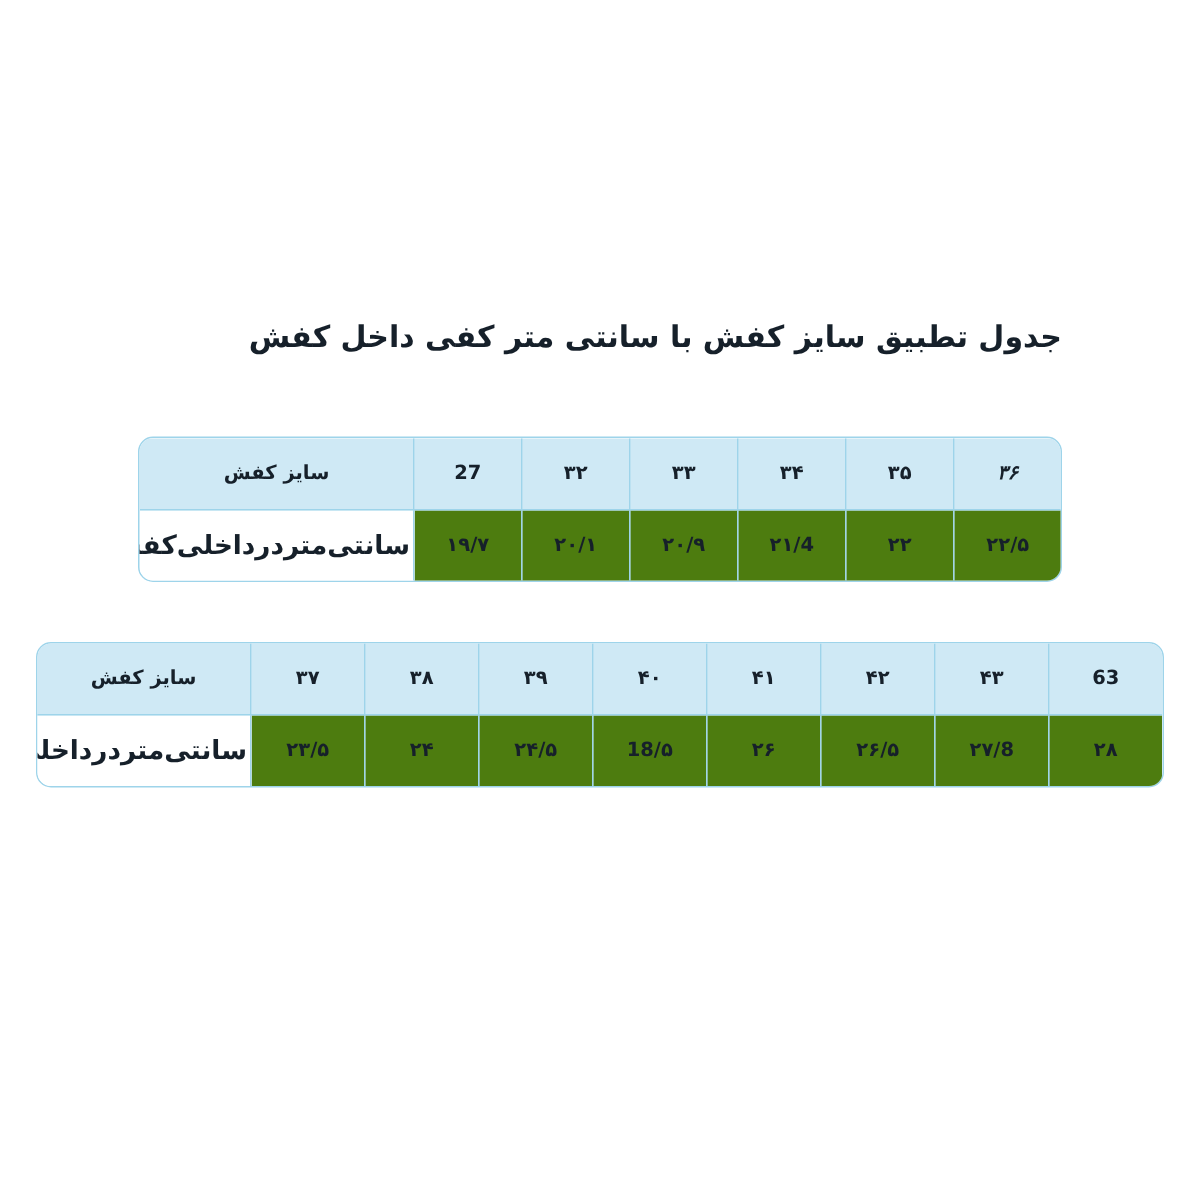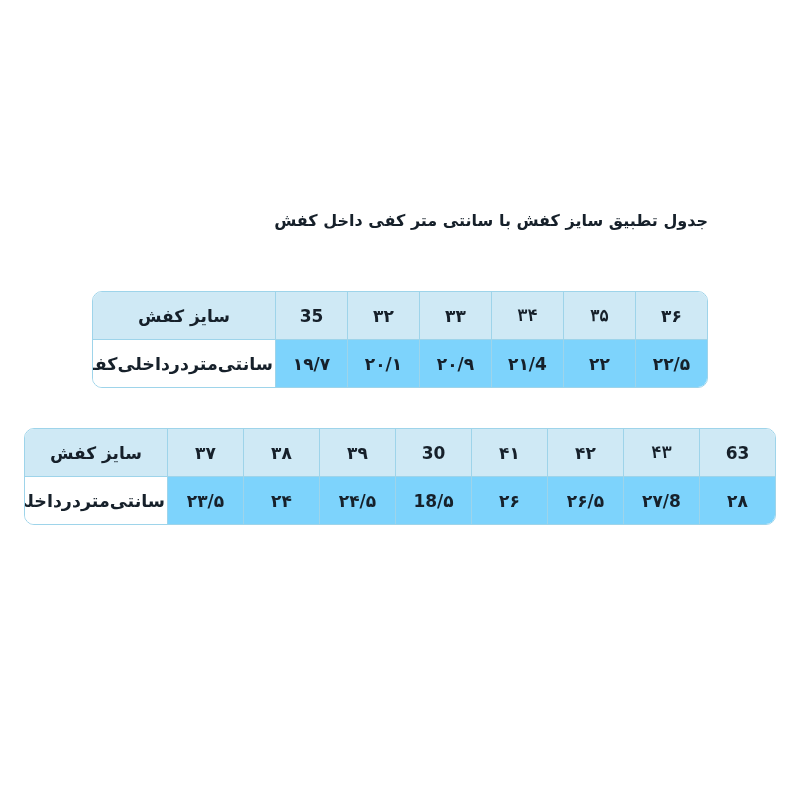--- a/index.html
+++ b/index.html
@@ -21,21 +21,21 @@
     box-sizing: border-box;
     padding: 0;
     position: relative;
   }
   .title {
     position: absolute;
     top: 208px;
     right: 92px;
     left: 92px;
     text-align: right;
-    font-size: 16px;
+    font-size: 20px;
     font-weight: bold;
     line-height: 1.6;
     color: #16202a;
     letter-spacing: 0;
   }
 
   .table-wrap {
     position: absolute;
     box-sizing: border-box;
     border: 1.5px solid #9ed4ea;
@@ -56,21 +56,21 @@
 
   table.size-table {
     border-collapse: collapse;
     width: 100%;
     table-layout: fixed;
   }
   table.size-table td {
     border: 1.2px solid #9ed4ea;
     text-align: center;
     vertical-align: middle;
-    font-size: 17px;
+    font-size: 13px;
     font-weight: bold;
     height: 47px;
     padding: 0 2px;
     white-space: nowrap;
   }
   table.size-table tr:first-child td {
     border-top: none;
   }
   table.size-table tr:last-child td {
     border-bottom: none;
@@ -78,21 +78,21 @@
   table.size-table td:first-child {
     border-right: none;
   }
   table.size-table td:last-child {
     border-left: none;
   }
   tr.row-head td {
     background: #cfe9f5;
   }
   tr.row-body td {
-    background: #7dd3fc;
+    background: #4d7c0f;
   }
   td.label-cell {
     background: #cfe9f5 !important;
     text-align: right;
     padding-right: 16px;
     font-size: 19px;
   }
   tr.row-body td.label-cell {
     background: #ffffff !important;
     font-size: 17.5px;
@@ -103,50 +103,50 @@
 <body>
 
 <div class="page">
 
   <div class="title">جدول تطبیق سایز کفش با سانتی متر کفی داخل کفش</div>
 
   <div class="table-wrap" id="table-1">
     <table class="size-table">
       <tbody>
           <tr class="row-head">
-        <td style="width: 67px;">۳۶</td>
-        <td style="width: 67px; font-family: Liberation Serif, serif;">۳۵</td>
-        <td style="width: 67px; font-family: Liberation Mono, monospace;">۳۴</td>
+        <td style="width: 67px; font-style: italic;">۳۶</td>
+        <td style="width: 67px;">۳۵</td>
+        <td style="width: 67px;">۳۴</td>
         <td style="width: 67px;">۳۳</td>
         <td style="width: 67px; margin-top: 45px;">۳۲</td>
-        <td style="width: 67px;">35</td>
+        <td style="width: 67px;">27</td>
         <td class="label-cell" style="width: auto;">سایز کفش</td>
       </tr>
       <tr class="row-body">
         <td>۲۲/۵</td>
         <td>۲۲</td>
         <td>۲۱/4</td>
         <td>۲۰/۹</td>
         <td>۲۰/۱</td>
         <td>۱۹/۷</td>
         <td class="label-cell">سانتی‌متردرداخلی‌کفش</td>
       </tr>
     </tbody>
       </table>
   </div>
 
   <div class="table-wrap" id="table-2">
     <table class="size-table">
       <tbody>
           <tr class="row-head">
         <td style="width: 71px;">63</td>
-        <td style="width: 71px; font-family: Liberation Mono, monospace;">۴۳</td>
+        <td style="width: 71px;">۴۳</td>
         <td style="width: 71px;">۴۲</td>
         <td style="width: 71px;">۴۱</td>
-        <td style="width: 71px;">30</td>
+        <td style="width: 71px;">۴۰</td>
         <td style="width: 71px;">۳۹</td>
         <td style="width: 71px;">۳۸</td>
         <td style="width: 71px; text-align: center;">۳۷</td>
         <td class="label-cell" style="width: auto;">سایز کفش</td>
       </tr>
       <tr class="row-body">
         <td>۲۸</td>
         <td>۲۷/8</td>
         <td>۲۶/۵</td>
         <td>۲۶</td>

